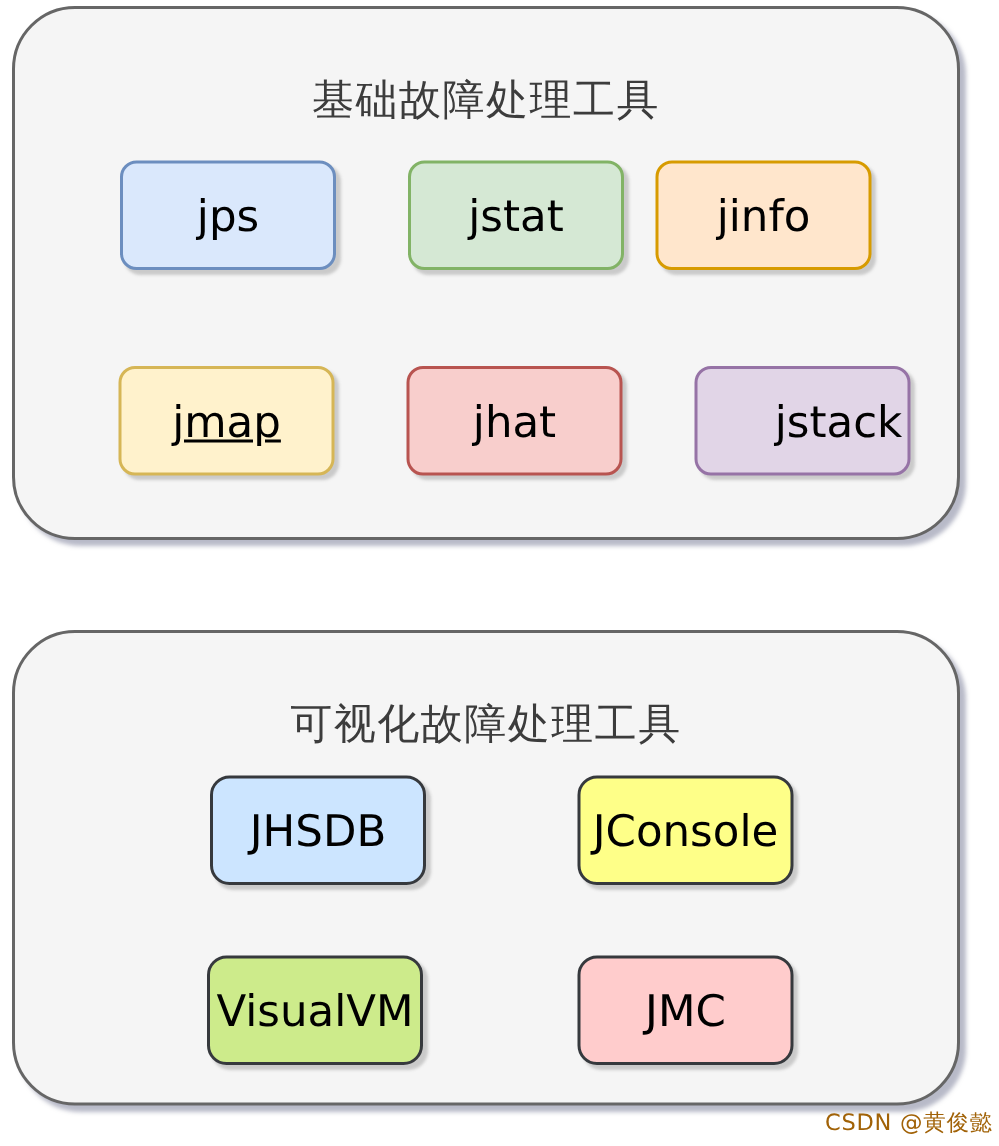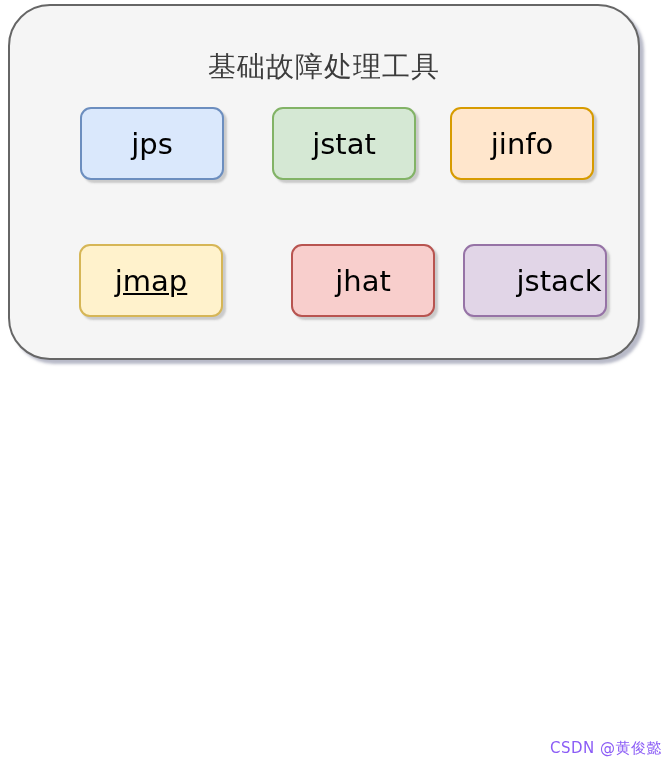--- a/index.html
+++ b/index.html
@@ -46,36 +46,36 @@
     background:#eee;
   }
   .tool span{
     font-size:29px;
     color:#000000;
     white-space:nowrap;
   }
   
   .t0{left:70px;top:101px;}
   .t1{left:262px;top:101px;}
-  .t2{left:440px;top:101px;}
+  .t2{left:427px;top:101px;}
   .t3{left:69px;top:238px;text-decoration:underline;}
   .t4{left:261px;top:238px;}
   .t5{left:453px;top:238px;padding-left:48px;}
   
   .panel-visual .tool{border-width:2px;border-radius:13px;}
   .b0{left:130px;top:95px;}
   .b1{left:375px;top:95px;}
   .b2{left:128px;top:215px;}
   .b3{left:375px;top:215px;}
   .watermark{
     position:absolute;
     right:4px;
     top:739px;
     font-size:15px;
-    color:#8b5cf6;
+    color:#a16207;
     letter-spacing:0.5px;
   }
 </style>
 </head>
 <body>
 
 <div class="canvas">
 
   <section class="panel panel-basic">
     <h2 class="panel-title">基础故障处理工具</h2>
@@ -85,24 +85,40 @@
     </div>
     <div class="tool t1" style="background: rgb(213, 232, 212); border-color: rgb(130, 179, 102);">
       <span>jstat</span>
     </div>
     <div class="tool t2" style="background: rgb(255, 230, 204); border-color: rgb(215, 155, 0);">
       <span>jinfo</span>
     </div>
     <div class="tool t3" style="background: rgb(255, 242, 204); border-color: rgb(214, 182, 86);">
       <span>jmap</span>
     </div>
-    <div class="tool t4" style="background: rgb(248, 206, 204); border-color: rgb(184, 84, 80); margin-left: 20px;">
+    <div class="tool t4" style="background: rgb(248, 206, 204); border-color: rgb(184, 84, 80);">
       <span>jhat</span>
     </div>
     <div class="tool t5" style="background: rgb(225, 213, 231); border-color: rgb(150, 115, 166);">
       <span>jstack</span>
     </div>
   </section>
 
+  <section class="panel panel-visual">
+    <h2 class="panel-title">可视化故障处理工具</h2>
+
+    <div class="tool b0" style="background: rgb(204, 229, 255); border-color: rgb(54, 57, 61);">
+      <span>JHSDB</span>
+    </div>
+    <div class="tool b1" style="background: rgb(254, 255, 136); border-color: rgb(54, 57, 61);">
+      <span>JConsole</span>
+    </div>
+    <div class="tool b2" style="background: rgb(205, 235, 139); border-color: rgb(54, 57, 61);">
+      <span>VisualVM</span>
+    </div>
+    <div class="tool b3" style="background: rgb(255, 204, 204); border-color: rgb(54, 57, 61);">
+      <span>JMC</span>
+    </div>
+  </section>
 
   <div class="watermark">CSDN @黄俊懿</div>
 
 </div>
 
 </body></html>

